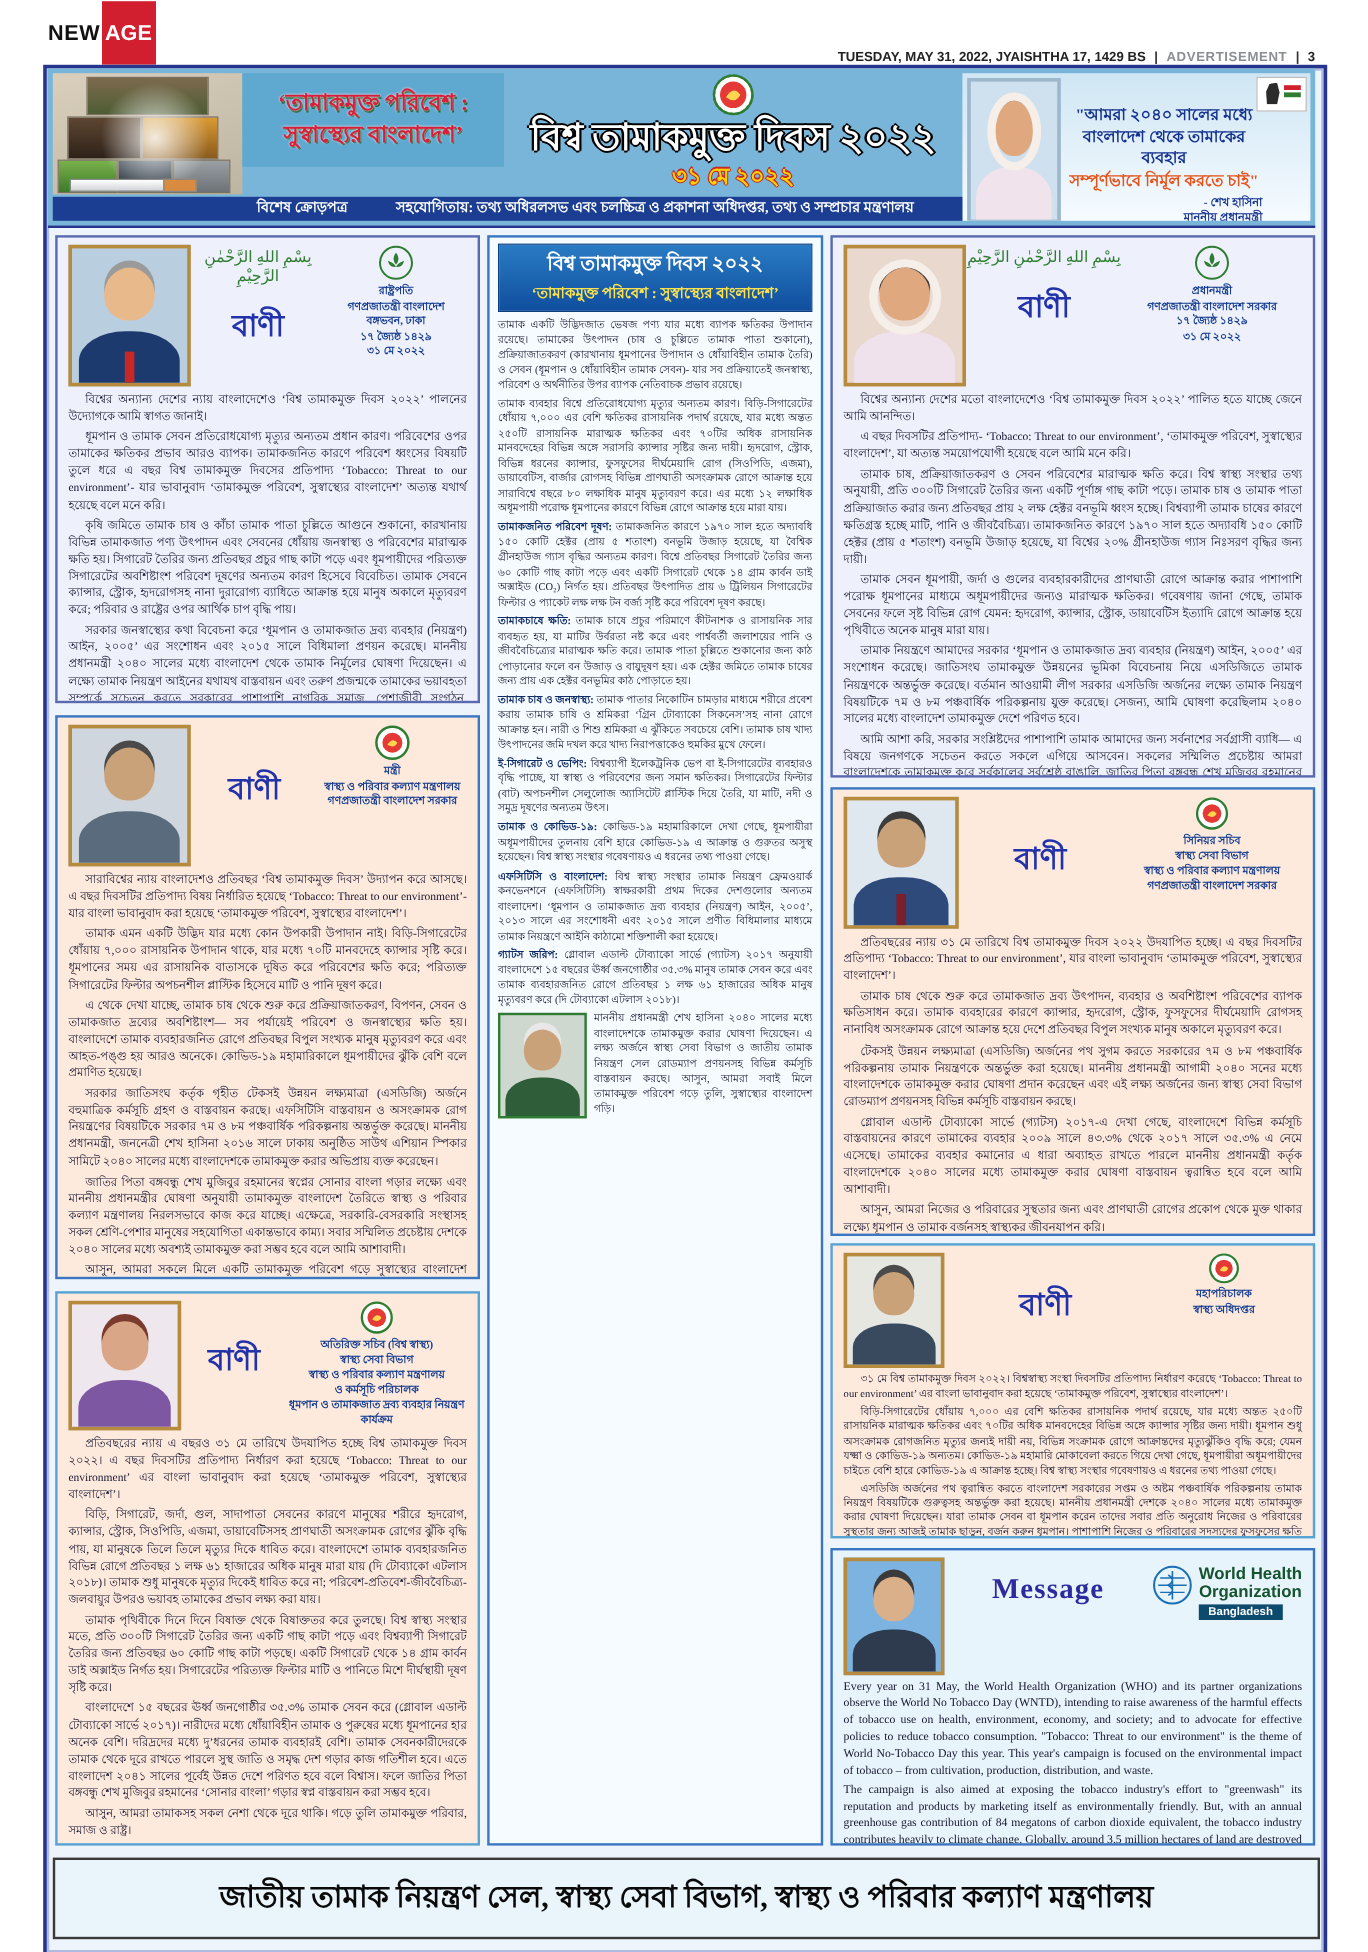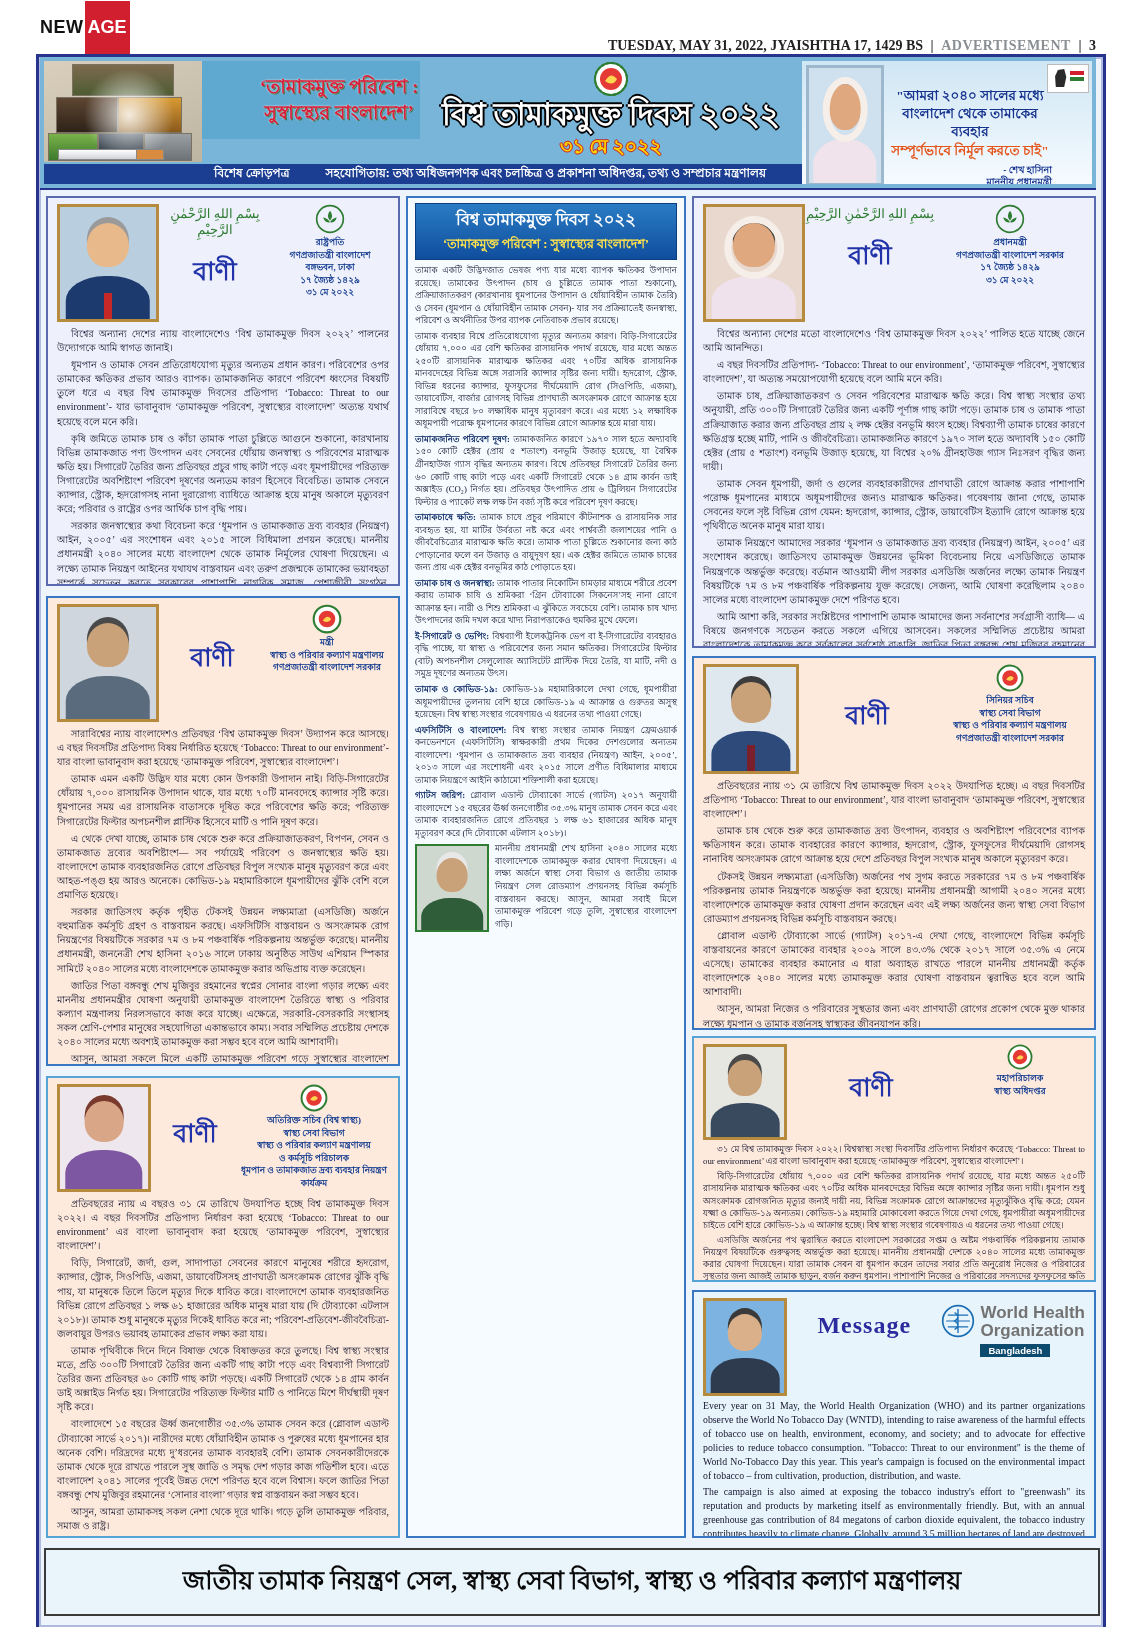--- a/index.html
+++ b/index.html
@@ -4,42 +4,42 @@
 <style>
   html,body{margin:0;padding:0;background:#ffffff;}
   .page{position:relative;width:1140px;height:1627px;background:#ffffff;overflow:hidden;
         font-family:"Liberation Serif","DejaVu Serif",serif;}
   
   .mast{position:absolute;left:40px;top:28px;width:1056px;height:26px;display:flex;
         justify-content:space-between;align-items:flex-end;}
   .logo{display:flex;align-items:center;font-family:"Liberation Sans",sans-serif;font-weight:900;}
   .logo-new{color:#111;font-size:18px;letter-spacing:.5px;}
   .logo-age{color:#fff;background:#d21f2f;font-size:18px;padding:16px 3px;margin-left:1px;}
-  .dateline{font-family:Liberation Serif, serif;font-size:14px;font-weight:bold;color:#222;}
+  .dateline{font-family:Liberation Sans, sans-serif;font-size:11px;font-weight:bold;color:#222;}
   .dateline .adv{color:#8a8f94;letter-spacing:.5px;}
   .dateline .sep{color:#333;padding:0 4px;}
   
   .frame{position:absolute;left:36px;top:54px;width:1064px;height:1570px;border:3px solid #26348b;
          box-shadow:inset 0 0 0 2px #aebadf;background:#eef4fb;}
   
   .banner{position:absolute;left:40px;top:57px;width:1056px;height:131px;background:#79b5d8;border-bottom:2px solid #26348b;}
   .b-collage{position:absolute;left:4px;top:4px;width:158px;height:101px;background:linear-gradient(160deg,#d9cfbc,#bdb4a2);overflow:hidden;}
   .tile{position:absolute;border:1px solid #7a7160;}
   .t1{left:28px;top:3px;width:100px;height:30px;background:linear-gradient(#7d6a4e,#4e5d33);}
   .t2{left:12px;top:36px;width:60px;height:34px;background:linear-gradient(#5d4632,#2e2218);}
   .t3{left:74px;top:36px;width:62px;height:34px;background:linear-gradient(#d99a33,#8a5a1c);}
   .t4{left:4px;top:72px;width:48px;height:26px;background:linear-gradient(#79b24a,#3d7a2c);}
   .t5{left:54px;top:72px;width:44px;height:26px;background:linear-gradient(#4e5a66,#2c343c);}
   .t6{left:100px;top:72px;width:46px;height:26px;background:linear-gradient(#9aa0a4,#6c7276);}
   .cig{position:absolute;left:14px;bottom:2px;width:104px;height:9px;background:linear-gradient(#fff,#cfd2d6);border:1px solid #888;}
   .cig::after{content:"";position:absolute;right:-1px;top:-1px;width:26px;height:9px;background:#d98c3f;border:1px solid #888;}
   .smoke{position:absolute;left:40px;top:8px;width:90px;height:92px;border-radius:50%;
          background:radial-gradient(closest-side,rgba(255,255,255,.85),rgba(255,255,255,0));}
   .b-left-title{position:absolute;left:162px;top:4px;width:218px;height:78px;background:#5fa8cf;
-        display:flex;flex-direction:column;justify-content:center;align-items:center;padding-left:28px;}
+        display:flex;flex-direction:column;justify-content:center;align-items:center;}
   .b-left-title div{font-weight:bold;font-size:19px;color:#d71f3c;text-shadow:0 0 2px #fff,1px 1px 0 #1d5e2a;line-height:1.35;}
   .b-center{position:absolute;left:380px;top:4px;width:382px;height:101px;background:#79b5d8;text-align:center;}
   .b-title{font-size:31px;font-weight:900;color:#fff;line-height:1.05;margin-top:2px;
            text-shadow:-2px 0 #000,2px 0 #000,0 -2px #000,0 2px #000,1px 1px 0 #000;}
   .b-date{font-size:19px;font-weight:900;color:#ffd200;text-shadow:-1px 0 #c62828,1px 0 #c62828,0 1px #c62828,0 -1px #c62828;}
   .b-right{position:absolute;left:762px;top:4px;width:290px;height:123px;
            background:linear-gradient(180deg,#cfe6f4,#f6fbff);overflow:hidden;}
   .pm-photo{position:absolute;left:4px;top:4px;width:72px;height:115px;}
   .quote{position:absolute;left:80px;top:26px;width:176px;text-align:center;}
   .quote .q1,.quote .q2{font-size:13.5px;font-weight:bold;color:#16338f;line-height:1.35;}
@@ -86,21 +86,21 @@
   .a-title .l2{color:#ffe34d;font-weight:bold;font-size:12.5px;margin-top:1px;}
   .a-body{margin-top:4px;}
   .a-body p{margin:3px 0;font-size:8.7px;line-height:1.44;text-align:justify;color:#14142e;}
   .a-body b{color:#0d2b66;}
   .inset{float:left;width:70px;height:84px;margin:2px 6px 2px 0;border:2px solid #2e7d32;}
   
   .who-head{display:flex;align-items:flex-start;}
   .who-title{flex:1;text-align:center;font-size:24px;color:#2b2b9e;font-weight:bold;letter-spacing:1px;margin-top:14px;}
   .wholach{display:flex;align-items:flex-start;gap:5px;margin-top:6px;}
   .who-text{font-family:"Liberation Sans",sans-serif;}
-  .who-l1{color:#737373;font-weight:bold;font-size:17px;line-height:1.05;}
+  .who-l1{color:#14532d;font-weight:bold;font-size:14px;line-height:1.05;text-align:center;}
   .who-country{display:inline-block;background:#0c4a6e;color:#fff;font-size:9.5px;font-weight:bold;padding:1px 8px;margin-top:2px;}
   .who-body p{margin:3px 0;font-size:9.8px;line-height:1.42;text-align:justify;color:#14142e;}
   
   .footer{position:absolute;left:44px;top:1548px;width:1052px;height:64px;background:#e9f4fb;border:2px solid #3a3a3a;
           display:flex;align-items:center;justify-content:center;}
   .footer div{font-size:25px;font-weight:bold;color:#0a0a0a;}
 </style>
 </head>
 <body>
 
@@ -161,21 +161,21 @@
         <div class="q3">সম্পূর্ণভাবে নির্মূল করতে চাই"</div>
         <div class="qby">
           <div>- শেখ হাসিনা</div>
           <div>মাননীয় প্রধানমন্ত্রী</div>
 
         </div>
       </div>
     </div>
     <div class="b-strip">
       <span class="strip-l">বিশেষ ক্রোড়পত্র</span>
-      <span class="strip-c">সহযোগিতায়: তথ্য অধিজনগণক এবং চলচ্চিত্র ও প্রকাশনা অধিদপ্তর, তথ্য ও সম্প্রচার মন্ত্রণালয়</span>
+      <span class="strip-c">সহযোগিতায়: তথ্য অধিরলসভ এবং চলচ্চিত্র ও প্রকাশনা অধিদপ্তর, তথ্য ও সম্প্রচার মন্ত্রণালয়</span>
     </div>
   </div>
 
   <div class="msg lav" style="left:46px;top:196px;width:354px;height:390px;">
     <div class="mhead">
       <div class="portrait" style="--bg:#b9cfe0;--skin:#e8b98a;--hair:#9a9a9a;--suit:#1d3a6e;">
           <span class="tie"></span>
         </div>
       <div class="mid">
         <div class="bism">بِسْمِ اللهِ الرَّحْمٰنِ الرَّحِيْمِ</div>

